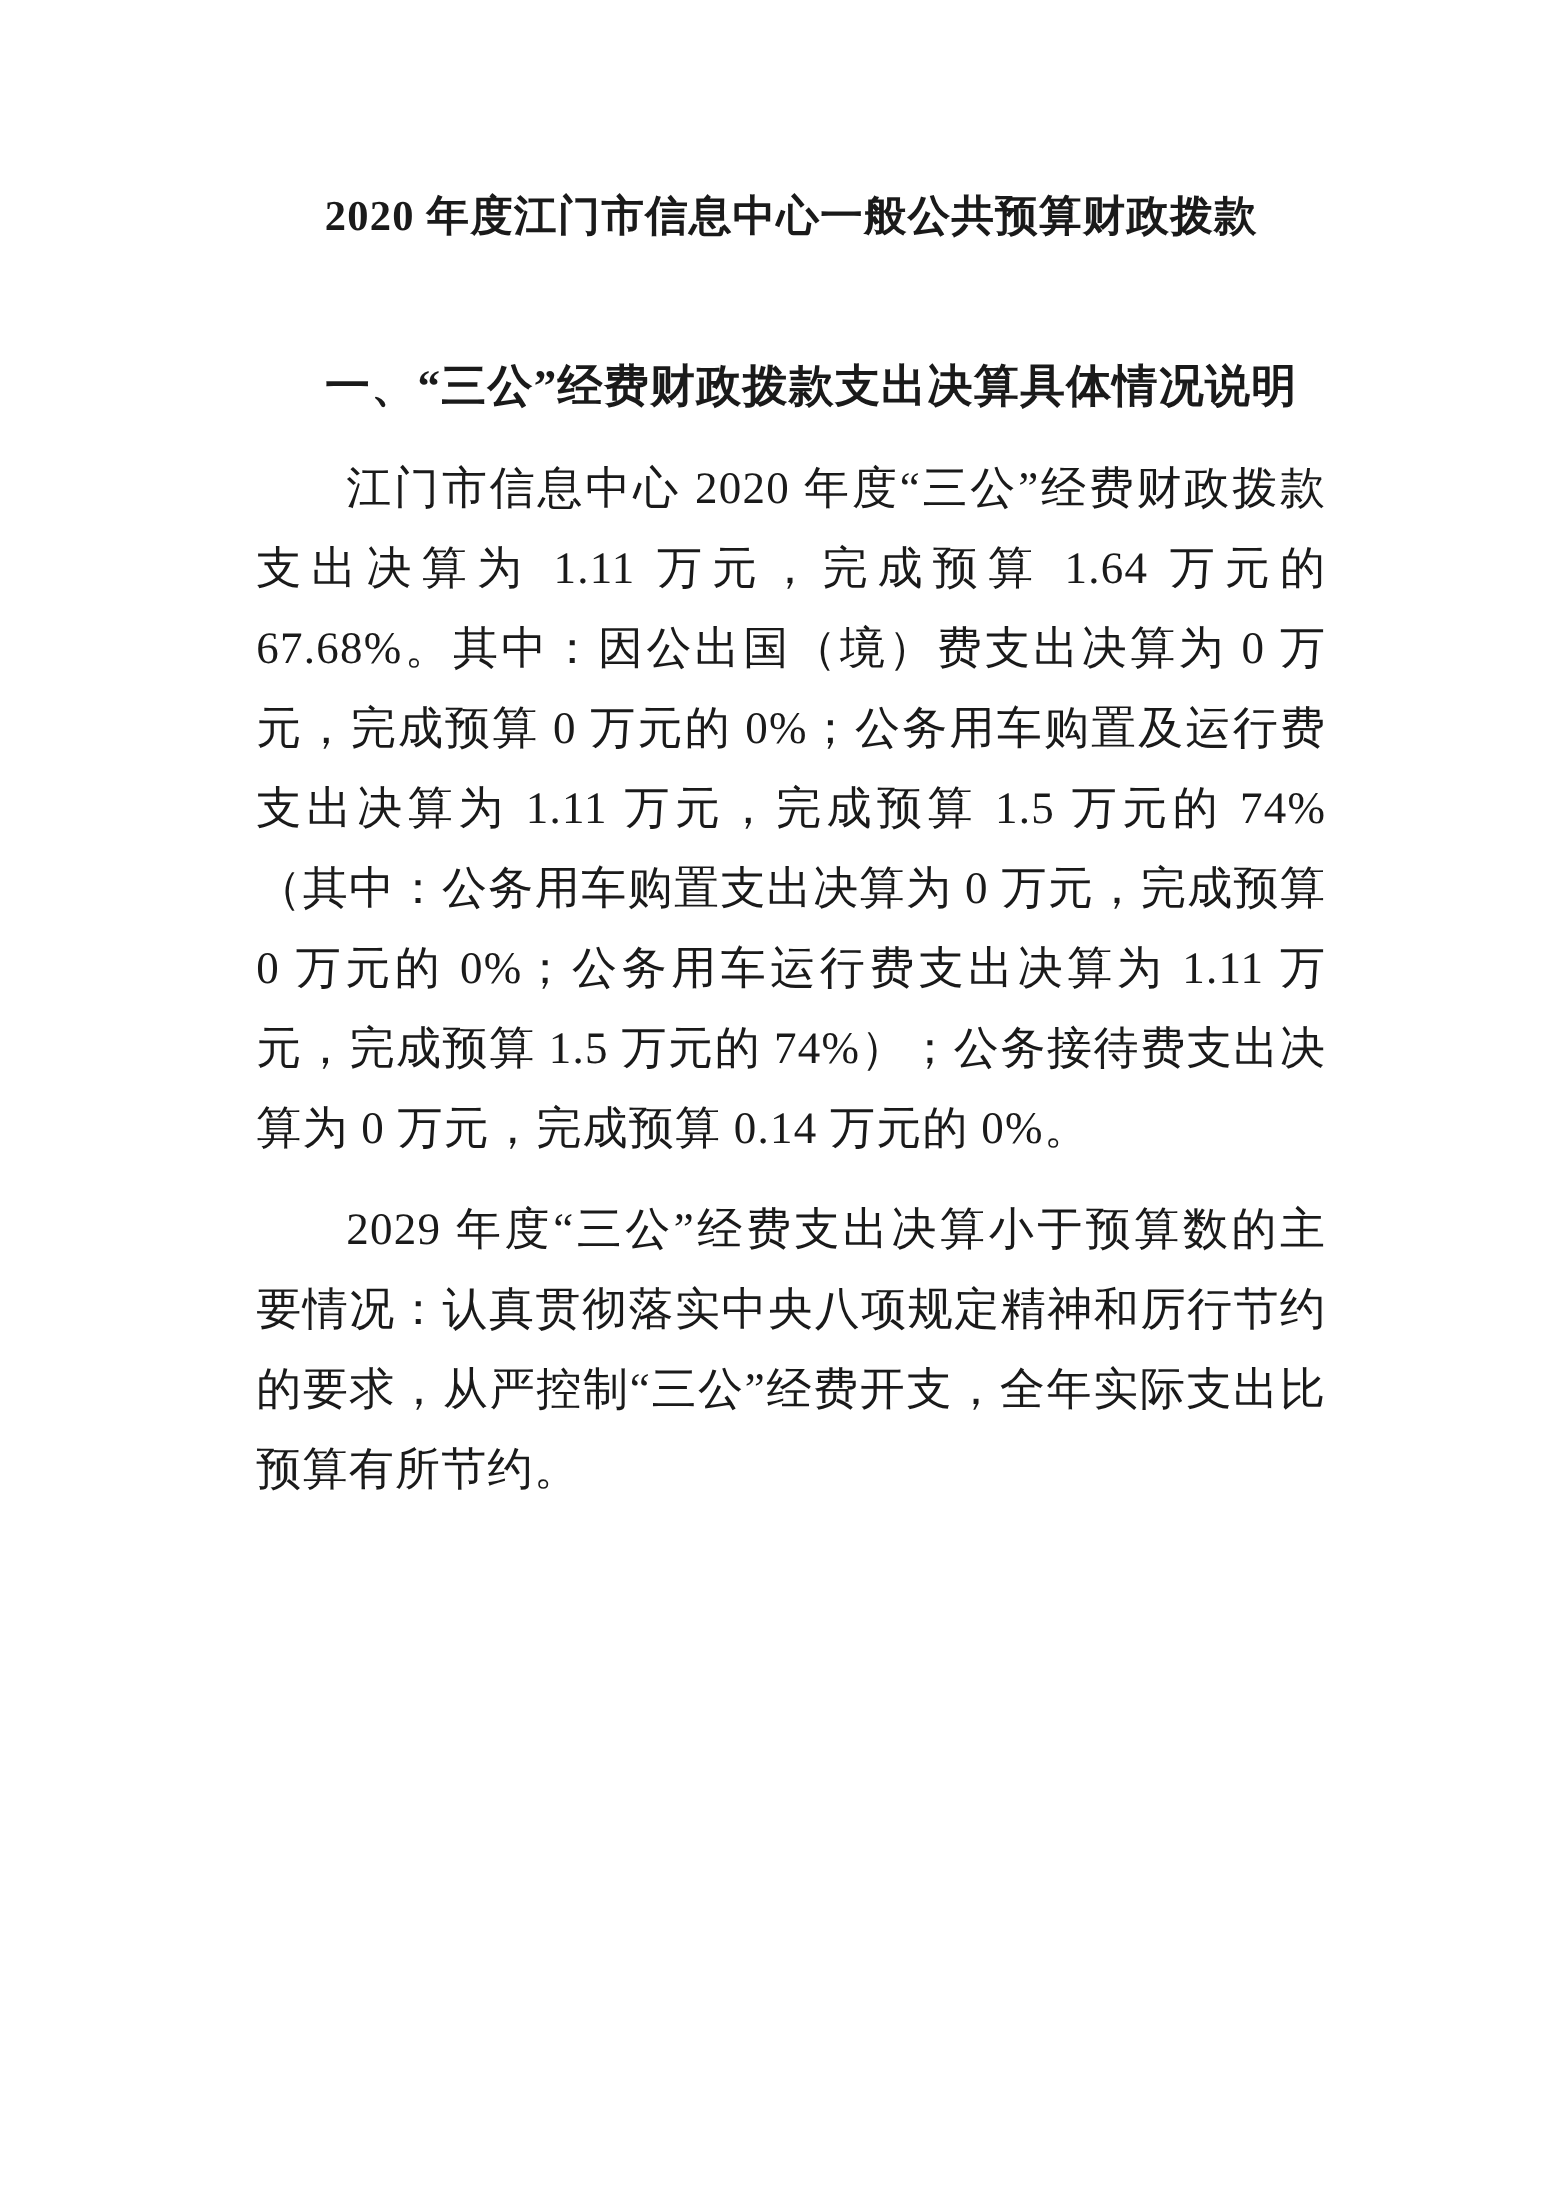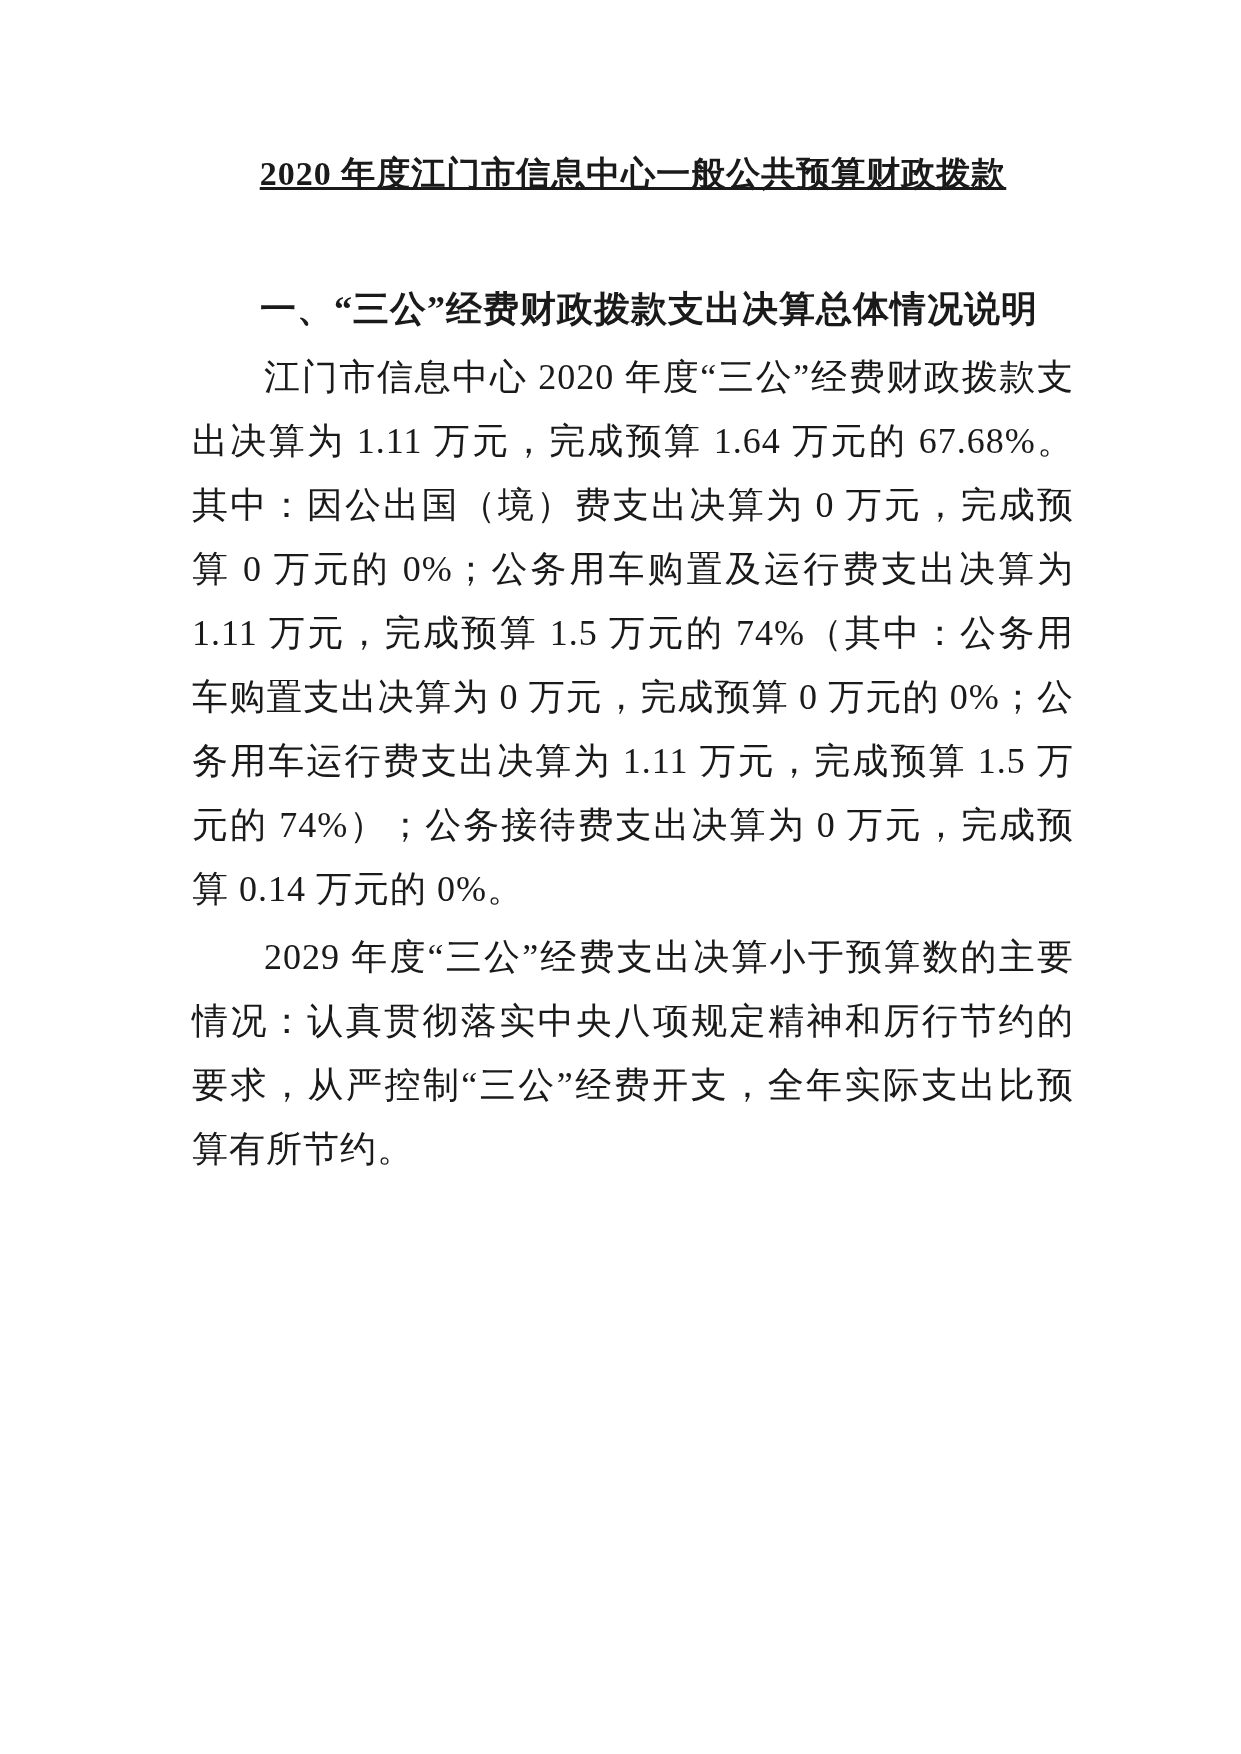--- a/index.html
+++ b/index.html
@@ -22,55 +22,54 @@
     top: 140px;
     width: 890px;
   }
   .title {
     margin: 0;
     font-size: 34px;
     font-weight: bold;
     line-height: 67px;
     text-align: center;
     letter-spacing: 1px;
-    text-decoration: underline;
   }
   .heading {
     margin: 0;
     font-size: 36px;
     font-weight: bold;
     line-height: 64px;
     text-indent: 2em;
     letter-spacing: 1px;
     white-space: nowrap;
   }
   .heading.first {
     margin-top: 70px;
   }
   .para {
-    margin: 4px;
+    margin: 17px;
     font-size: 36px;
     font-weight: normal;
     line-height: 64px;
     text-align: justify;
     text-indent: 2em;
     letter-spacing: 1px;
   }
 </style>
 </head>
 <body>
 
 <div class="page">
   <div class="doc">
 
     <h1 class="title">
       <div>2020 年度江门市信息中心一般公共预算财政拨款</div>
     </h1>
 
-    <h2 class="heading first">一、“三公”经费财政拨款支出决算总体情况说明</h2>
+    <h2 class="heading first">一、“三公”经费财政拨款支出决算具体情况说明</h2>
 
     <p class="para">江门市信息中心 2020 年度“三公”经费财政拨款支出决算为 1.11 万元，完成预算 1.64 万元的 67.68%。其中：因公出国（境）费支出决算为 0 万元，完成预算 0 万元的 0%；公务用车购置及运行费支出决算为 1.11 万元，完成预算 1.5 万元的 74%（其中：公务用车购置支出决算为 0 万元，完成预算 0 万元的 0%；公务用车运行费支出决算为 1.11 万元，完成预算 1.5 万元的 74%）；公务接待费支出决算为 0 万元，完成预算 0.14 万元的 0%。</p>
 
     <p class="para">2029 年度“三公”经费支出决算小于预算数的主要情况：认真贯彻落实中央八项规定精神和厉行节约的要求，从严控制“三公”经费开支，全年实际支出比预算有所节约。</p>
 
 
 
 
   </div>
 </div>

